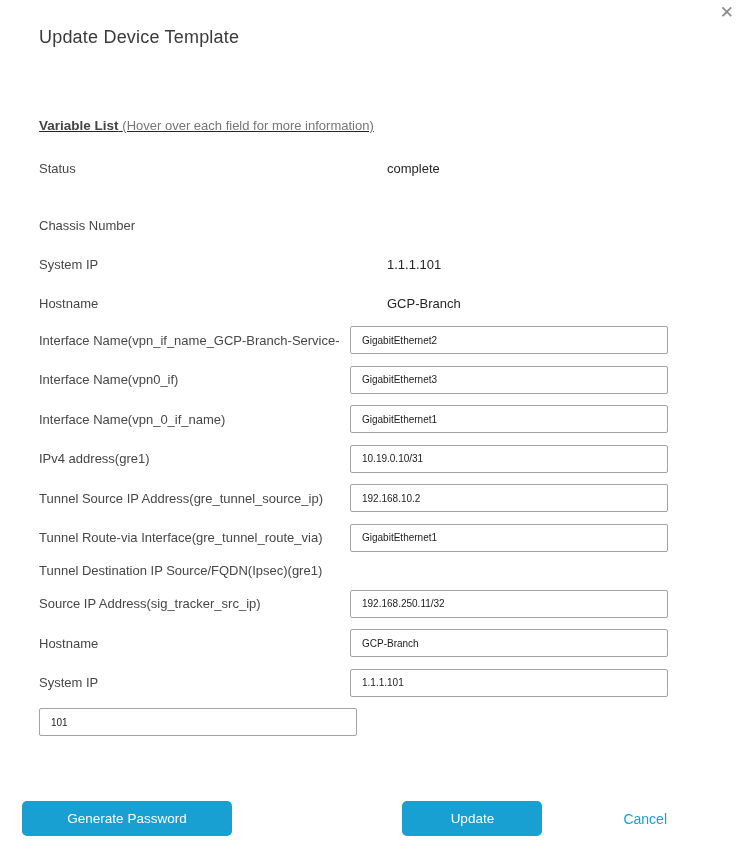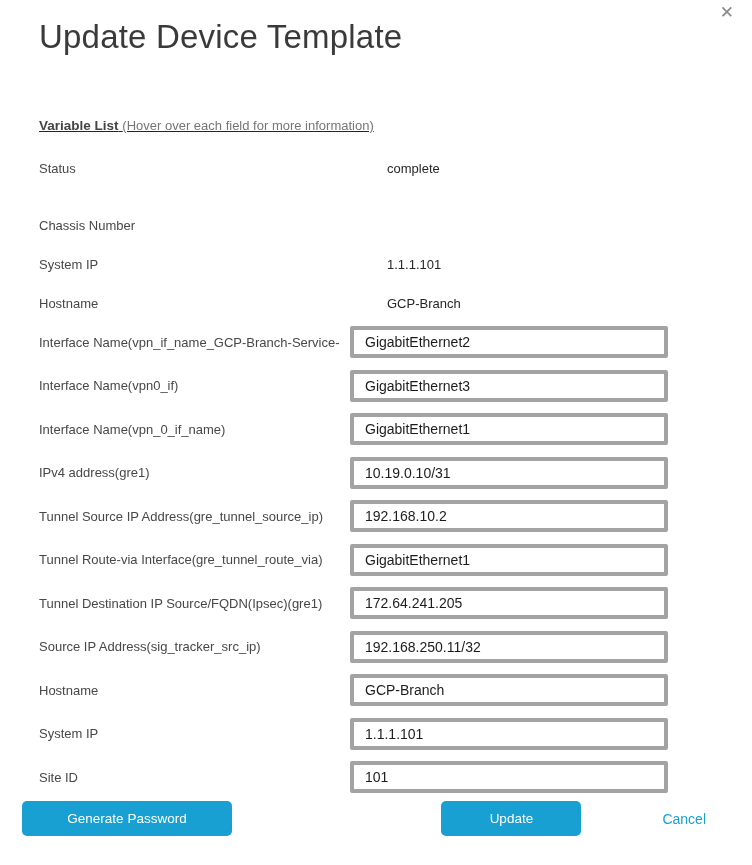--- a/index.html
+++ b/index.html
@@ -12,21 +12,21 @@
     overflow: hidden;
   }
   .modal { width: 752px; height: 865px; background: #fff; position: relative; }
   .close {
     position: absolute; top: 3px; right: 18px;
     font-size: 17px; font-weight: 300; color: #8a8a8a;
     cursor: pointer; line-height: 20px;
   }
   .content { padding: 20px 84px 0 39px; }
   .title {
-    font-size: 33px; font-weight: 300; color: #3a3a3a;
+    font-size: 18px; font-weight: 300; color: #3a3a3a;
     letter-spacing: 0.2px; line-height: 34px;
   }
   .section-header { margin-top: 64px; font-size: 13.5px; line-height: 16px; text-decoration: underline; }
   .section-header .heading { font-weight: bold; color: #444; }
   .section-header .hint { color: #767676; font-size: 13px; }
   .rows.static-rows { margin-top: 15px; }
   .rows.input-rows { margin-top: 3px; }
   .row { display: flex; align-items: center; }
   .static-rows .row { height: 39px; gap: 26px; }
   .static-rows .row.extra-gap { margin-bottom: 18px; }
@@ -35,30 +35,30 @@
     width: 311px; flex-shrink: 0;
     font-size: 13px; color: #474747;
     white-space: nowrap; overflow: hidden;
   }
   .field-value {
     font-size: 13px; color: #262626; padding-left: 11px;
     white-space: nowrap;
   }
   .field-input {
     width: 318px; height: 28px;
-    border: 4px solid #a3a3a3; border-radius: 2px;
+    border: 1px solid #a3a3a3; border-radius: 2px;
     background: #fff;
     font-family: "Liberation Sans", "DejaVu Sans", sans-serif;
-    font-size: 14px; color: #1c1c1c;
+    font-size: 10px; color: #1c1c1c;
     padding: 12px 11px; outline: none;
   }
   .footer {
     position: absolute; left: 0; right: 0; top: 801px;
     display: flex; align-items: center;
-    padding: 0 46px 0 22px;
+    padding: 0 85px 0 22px;
   }
   .btn {
     border: none; border-radius: 5px;
     background: var(--accent); color: #fff;
     font-family: "Liberation Sans", "DejaVu Sans", sans-serif;
     font-size: 13.5px; height: 35px;
     cursor: pointer;
   }
   .btn.generate { width: 210px; }
   .btn.update { width: 140px; }
@@ -135,40 +135,38 @@
           <input class="field-input" type="text" value="192.168.10.2" style="">
         </div>
 
         <div class="row">
           <div class="field-label">Tunnel Route-via Interface(gre_tunnel_route_via)</div>
           <input class="field-input" type="text" value="GigabitEthernet1" style="">
         </div>
 
         <div class="row">
           <div class="field-label">Tunnel Destination IP Source/FQDN(Ipsec)(gre1)</div>
-          <input class="field-input" type="text" value="172.64.241.205" style="">
         </div>
 
         <div class="row">
           <div class="field-label">Source IP Address(sig_tracker_src_ip)</div>
           <input class="field-input" type="text" value="192.168.250.11/32" style="">
         </div>
 
         <div class="row">
           <div class="field-label">Hostname</div>
           <input class="field-input" type="text" value="GCP-Branch" style="">
         </div>
 
         <div class="row">
           <div class="field-label">System IP</div>
           <input class="field-input" type="text" value="1.1.1.101" style="">
         </div>
 
         <div class="row">
-          <div class="field-label">Site ID</div>
           <input class="field-input" type="text" value="101" style="">
         </div>
       </div>
 
   </div>
 
   <div class="footer">
     <button class="btn generate">Generate Password</button>
     <div class="spacer"></div>
     <button class="btn update">Update</button>

